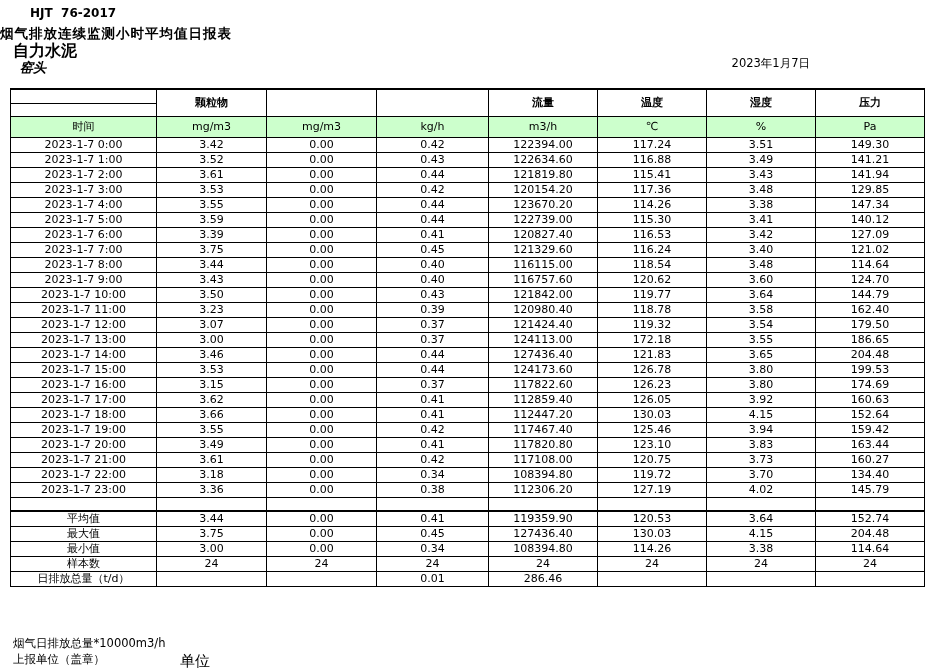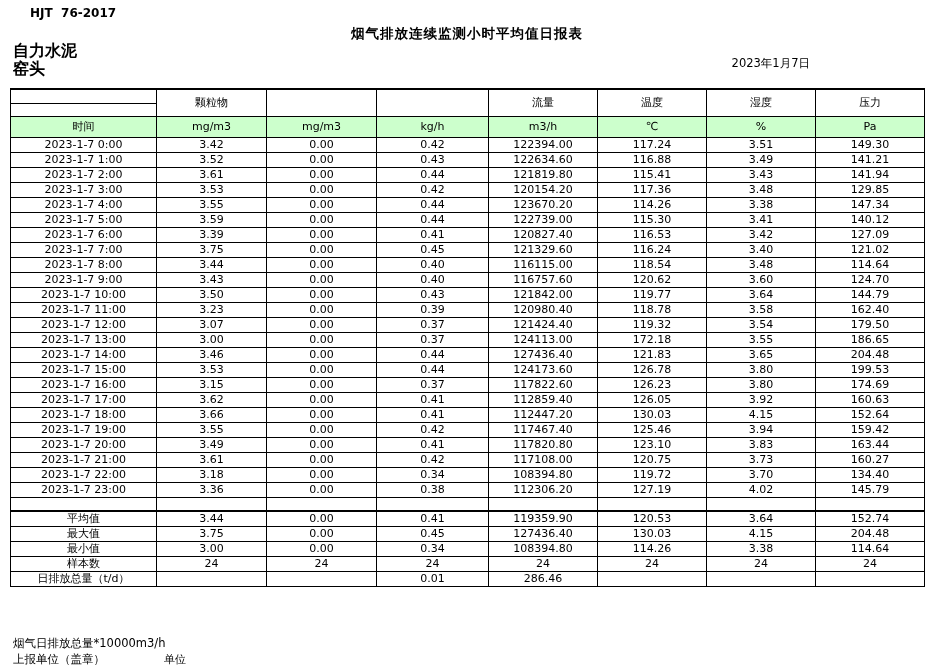--- a/index.html
+++ b/index.html
@@ -12,62 +12,62 @@
     overflow: hidden;
   }
   .page { position: absolute; inset: 0; }
 
   .doc-code {
     position: absolute; left: 30px; top: 6px;
     font-size: 12px; font-weight: bold; white-space: pre;
   }
   .title {
     position: absolute; left: 0; right: 0; top: 25px;
-    text-align: center; font-size: 13.5px; font-weight: bold;
+    font-size: 13.5px; font-weight: bold;
     letter-spacing: 1px;
   }
   .company {
     position: absolute; left: 13px; top: 41px;
     font-size: 16px; font-weight: bold;
   }
   .site {
-    position: absolute; left: 13px; top: 59px;
-    font-size: 16px; font-weight: bold;
+    position: absolute; left: 20px; top: 59px;
+    font-size: 13px; font-weight: bold; font-style: italic;
   }
   .report-date {
     position: absolute; right: 124px; top: 56px;
     font-size: 11.5px;
   }
 
   table.report {
     position: absolute; left: 10px; top: 88px;
     width: 914px;
     border-collapse: collapse; table-layout: fixed;
     border-top: 2px solid #000;
   }
   table.report td {
     border: 1px solid #000;
     text-align: center; vertical-align: middle;
     font-size: 11px; line-height: 13px;
     height: 15px; padding: 0;
     overflow: hidden; white-space: nowrap;
   }
-  tr.hdr-top td { height: 14px; font-weight: normal; }
+  tr.hdr-top td { height: 14px; font-weight: bold; }
   tr.hdr-sub td { height: 13px; }
   tr.hdr-units td { height: 21px; background: #ccffcc; }
   tbody.blank-body td { height: 14px; }
   tbody.summary-body tr:first-child td { border-top: 2px solid #000; margin-left: 16px; }
 
   .foot-note {
     position: absolute; left: 13px; top: 636px;
     font-size: 11.5px;
   }
   .foot-line2 { position: absolute; left: 0; top: 652px; width: 100%; }
   .report-unit { position: absolute; left: 13px; font-size: 11.5px; }
-  .unit-label { position: absolute; left: 164px; font-size: 11px; }
+  .unit-label { position: absolute; left: 180px; font-size: 15px; }
 </style>
 </head>
 <body>
 
 <div class="page">
 
   <div class="doc-code">HJT  76-2017</div>
   <div class="title">烟气排放连续监测小时平均值日报表</div>
   <div class="company">自力水泥</div>
   <div class="site">窑头</div>

